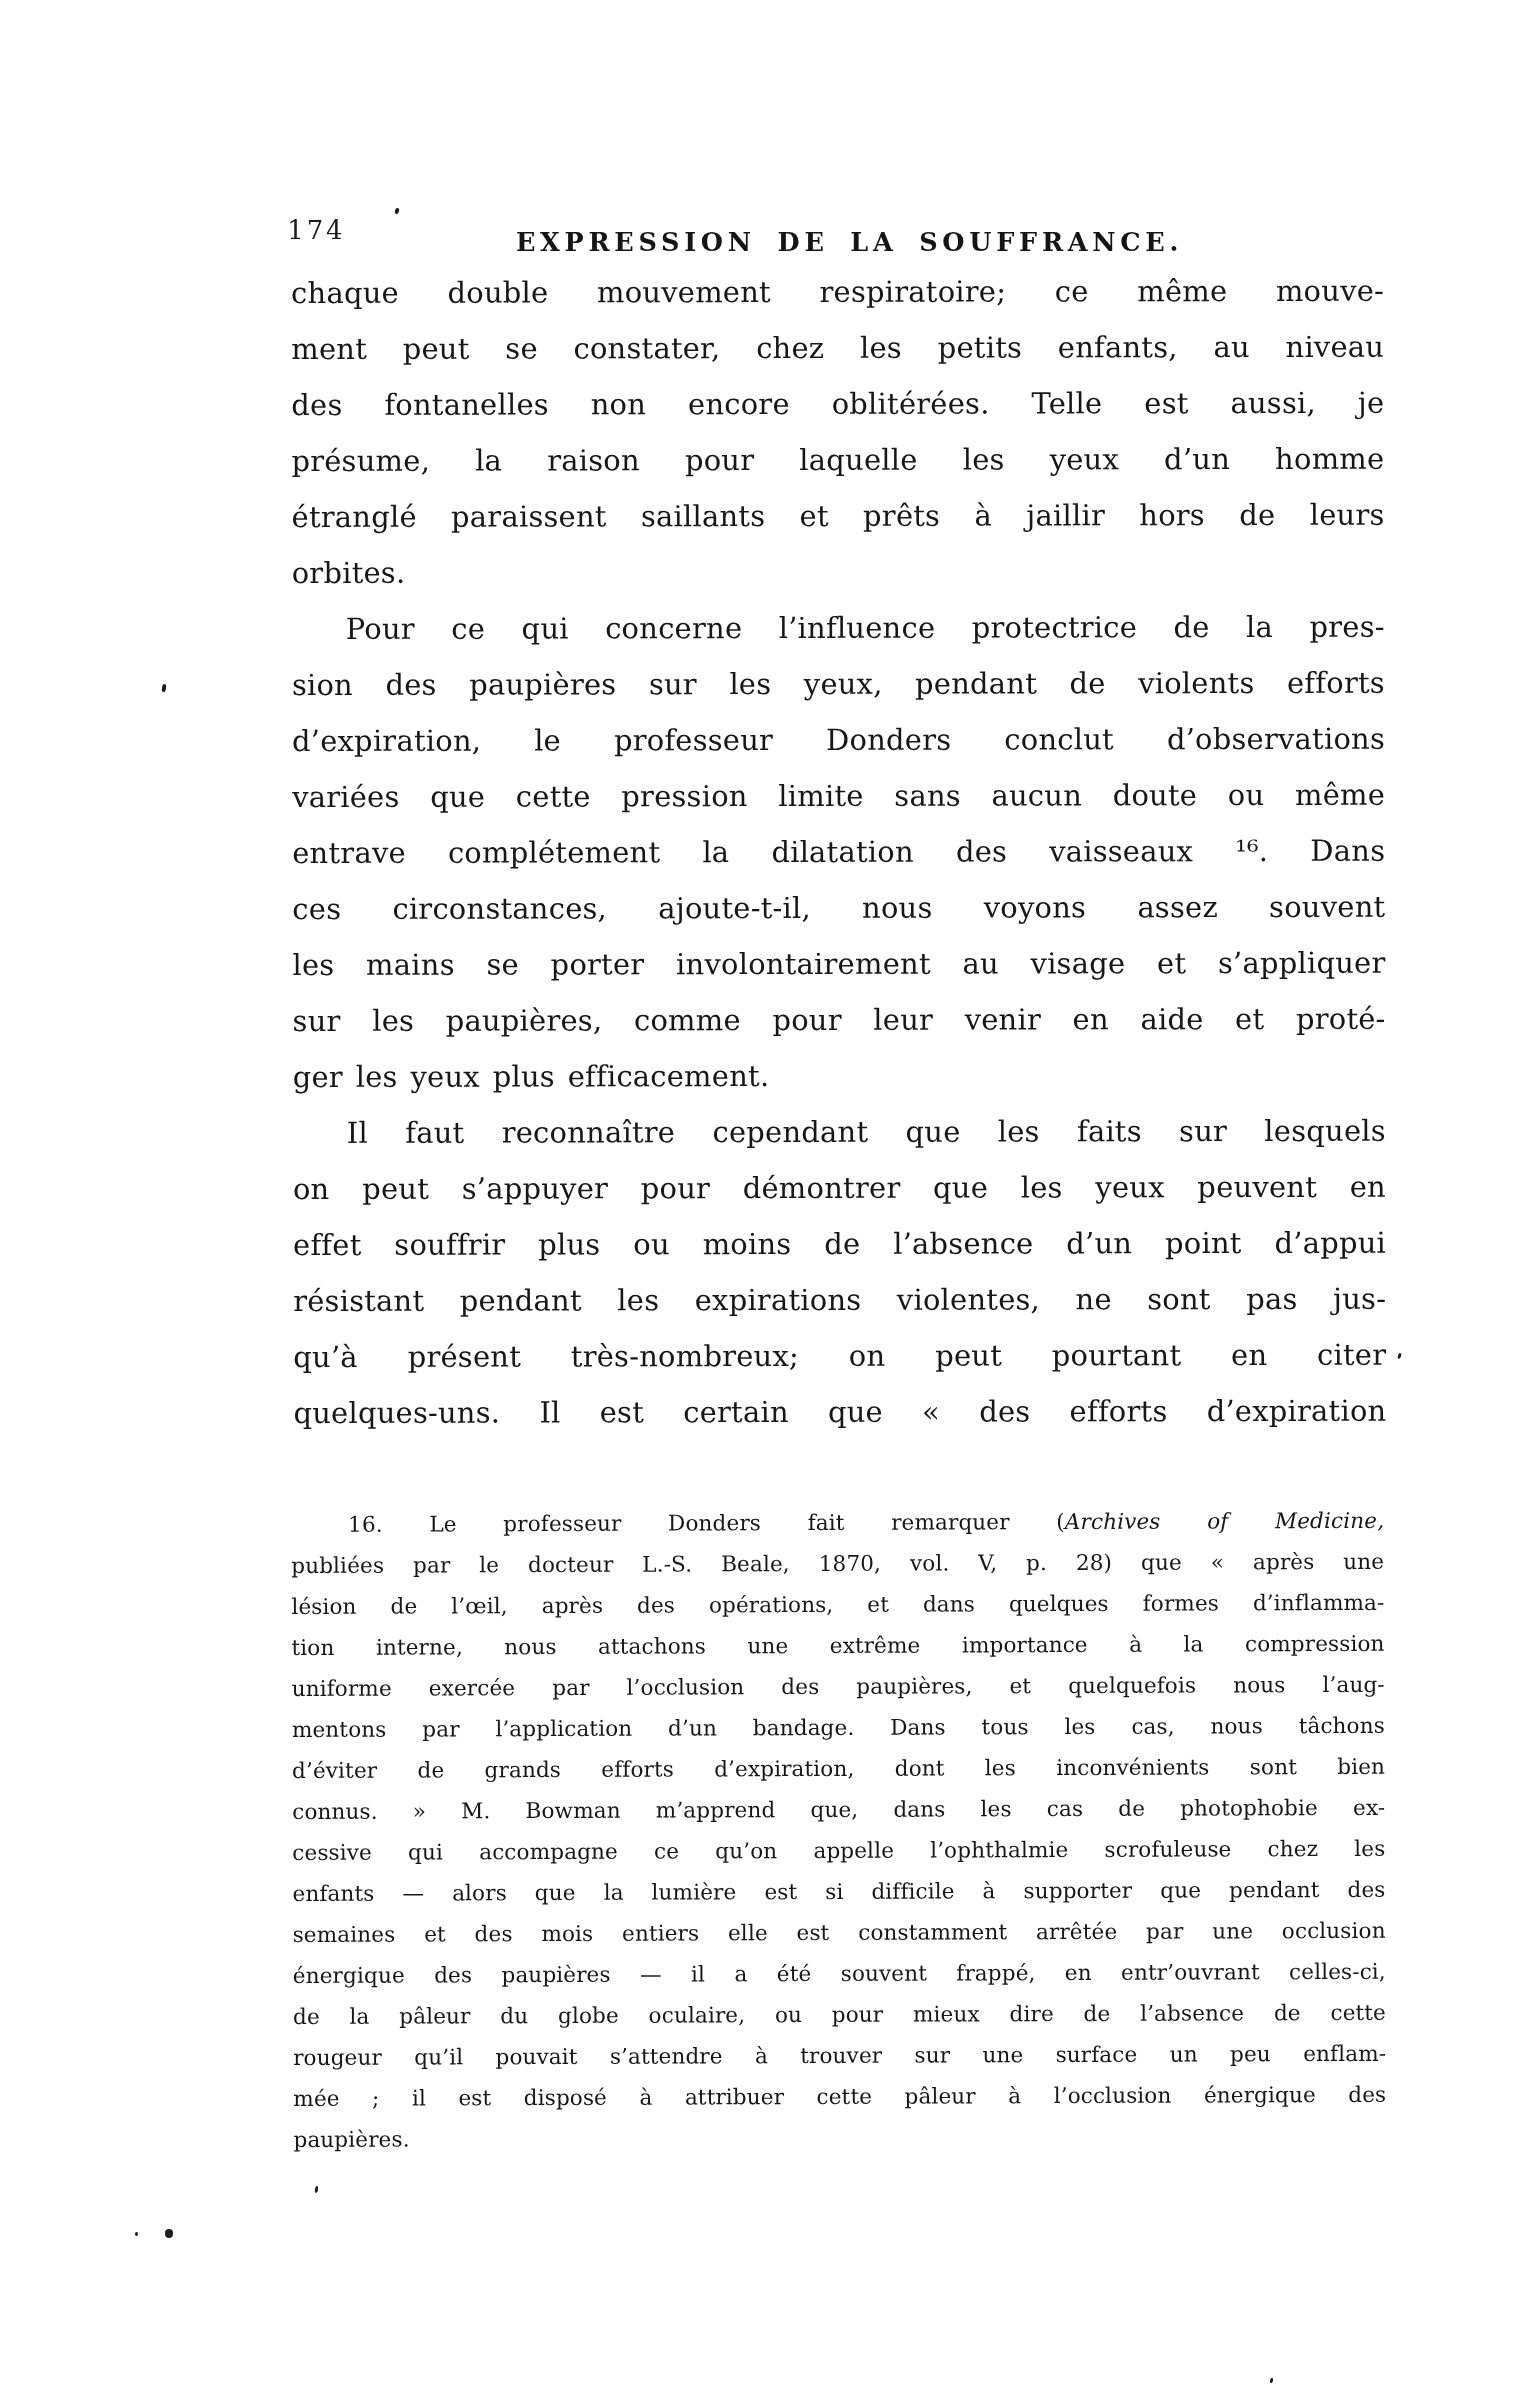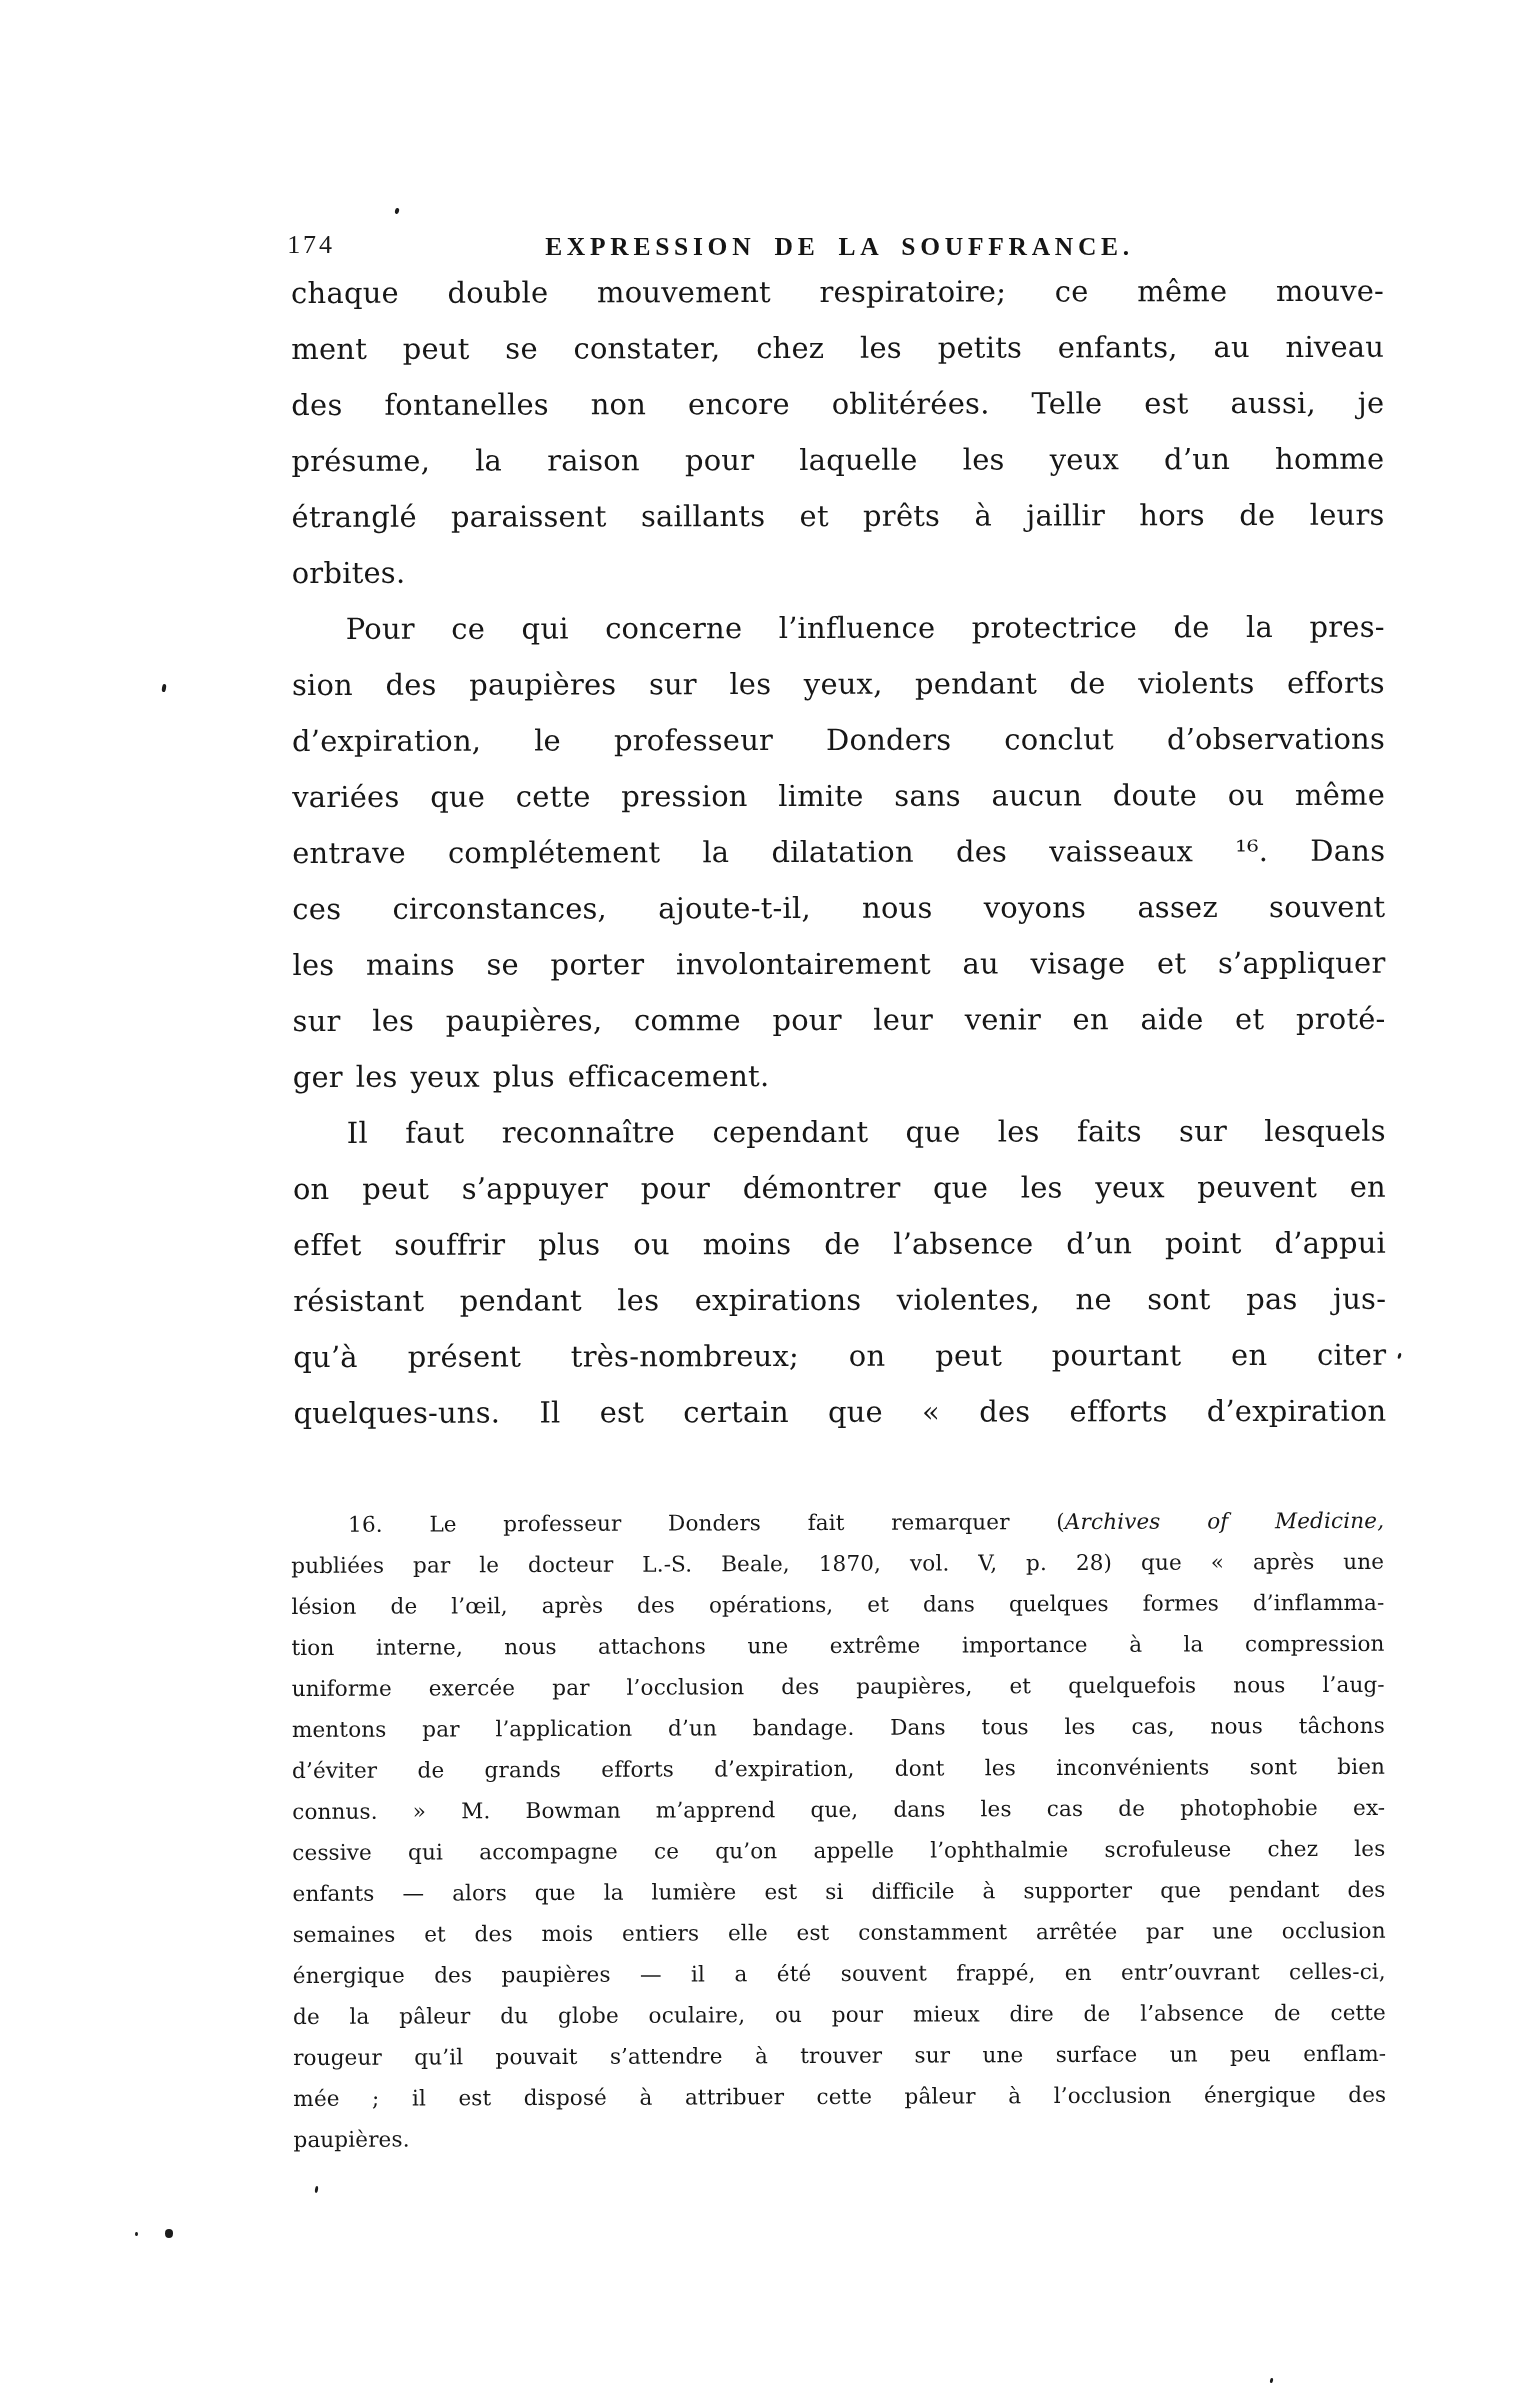--- a/index.html
+++ b/index.html
@@ -7,27 +7,27 @@
     width:1515px;height:2565px;
     background:#ffffff;
     font-family:"DejaVu Serif","Liberation Serif",serif;
   }
   .page{
     position:relative;width:1515px;height:2565px;
     background:#ffffff;color:#191919;overflow:hidden;
   }
 
   
-  .page-header{position:absolute;left:291px;top:230px;width:1093px;height:38px;font-family:Liberation Serif, serif;}
+  .page-header{position:absolute;left:291px;top:215px;width:1093px;height:38px;}
   .page-number{
     position:absolute;left:-3.8px;top:0;
     font-size:26px;letter-spacing:2.9px;color:#1b1b1b;
   }
   .running-title{
-    position:absolute;left:0;top:0;width:100%;margin:2px;
+    position:absolute;left:0;top:0;width:100%;margin:12px;
     text-align:center;font-size:25.5px;font-weight:bold;
     letter-spacing:0.185em;word-spacing:0.32em;color:#151515;
     white-space:nowrap;
   }
 
   
   .body-text{
     position:absolute;left:291px;top:265px;width:1093px;
     font-size:29px;line-height:56px;letter-spacing:0.2px;word-spacing:3.4px;
     color:#171717;

